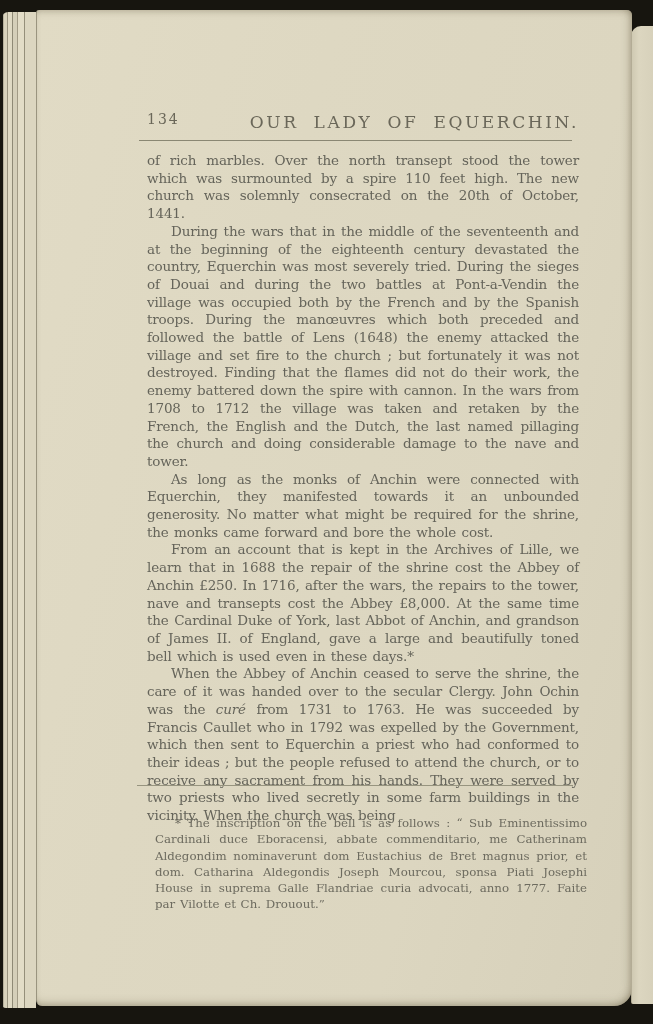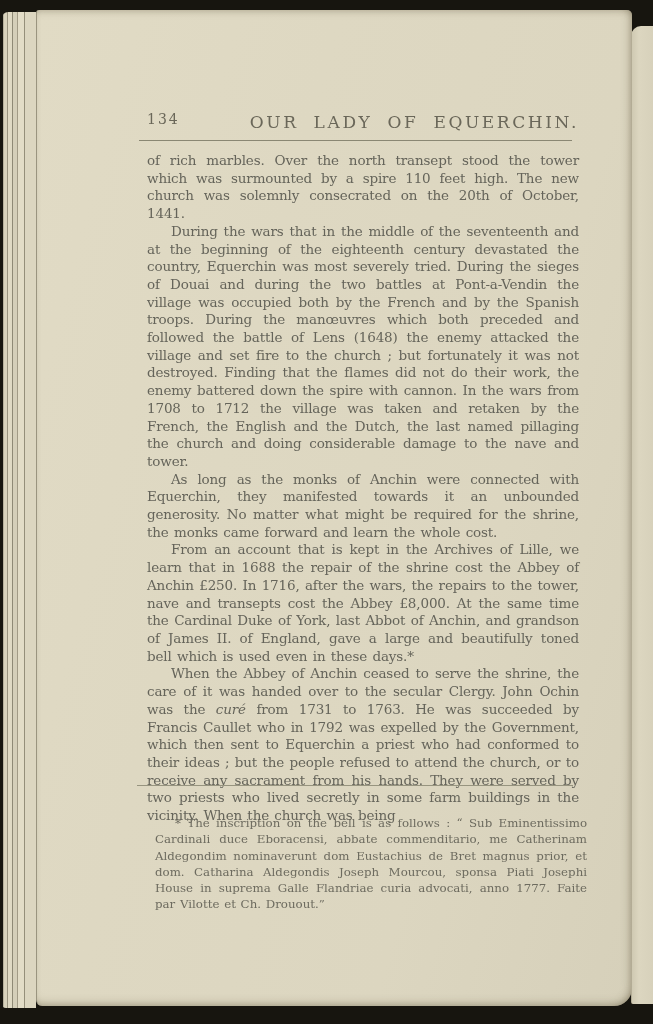--- a/index.html
+++ b/index.html
@@ -95,21 +95,21 @@
     <div class="col header-row">
       <span class="pagenum">134</span>
       <span class="running-title">OUR LADY OF EQUERCHIN.</span>
     </div>
 
     <div class="header-rule"></div>
 
     <div class="col body-text">
       <p class="noindent">of rich marbles. Over the north transept stood the tower which was surmounted by a spire 110 feet high. The new church was solemnly consecrated on the 20th of October, 1441.</p>
       <p>During the wars that in the middle of the seventeenth and at the beginning of the eighteenth century devastated the country, Equerchin was most severely tried. During the sieges of Douai and during the two battles at Pont-a-Vendin the village was occupied both by the French and by the Spanish troops. During the manœuvres which both preceded and followed the battle of Lens (1648) the enemy attacked the village and set fire to the church ; but fortunately it was not destroyed. Finding that the flames did not do their work, the enemy battered down the spire with cannon. In the wars from 1708 to 1712 the village was taken and retaken by the French, the English and the Dutch, the last named pillaging the church and doing considerable damage to the nave and tower.</p>
-      <p>As long as the monks of Anchin were connected with Equerchin, they manifested towards it an unbounded generosity. No matter what might be required for the shrine, the monks came forward and learn the whole cost.</p>
+      <p>As long as the monks of Anchin were connected with Equerchin, they manifested towards it an unbounded generosity. No matter what might be required for the shrine, the monks came forward and bore the whole cost.</p>
       <p>From an account that is kept in the Archives of Lille, we learn that in 1688 the repair of the shrine cost the Abbey of Anchin £250. In 1716, after the wars, the repairs to the tower, nave and transepts cost the Abbey £8,000. At the same time the Cardinal Duke of York, last Abbot of Anchin, and grandson of James II. of England, gave a large and beautifully toned bell which is used even in these days.*</p>
       <p><span>When the Abbey of Anchin ceased to serve the shrine, the care of it was handed over to the secular Clergy. John Ochin was the </span><i>curé</i><span> from 1731 to 1763. He was succeeded by Francis Caullet who in 1792 was expelled by the Government, which then sent to Equerchin a priest who had conformed to their ideas ; but the people refused to attend the church, or to receive any sacrament from his hands. They were served by two priests who lived secretly in some farm buildings in the vicinity. When the church was being</span></p>
     </div>
 
     <div class="footnote-rule"></div>
 
     <p class="col footnote">* The inscription on the bell is as follows : “ Sub Eminentissimo Cardinali duce Eboracensi, abbate commenditario, me Catherinam Aldegondim nominaverunt dom Eustachius de Bret magnus prior, et dom. Catharina Aldegondis Joseph Mourcou, sponsa Piati Josephi House in suprema Galle Flandriae curia advocati, anno 1777. Faite par Vilotte et Ch. Drouout.”</p>
 
   </div>
 

